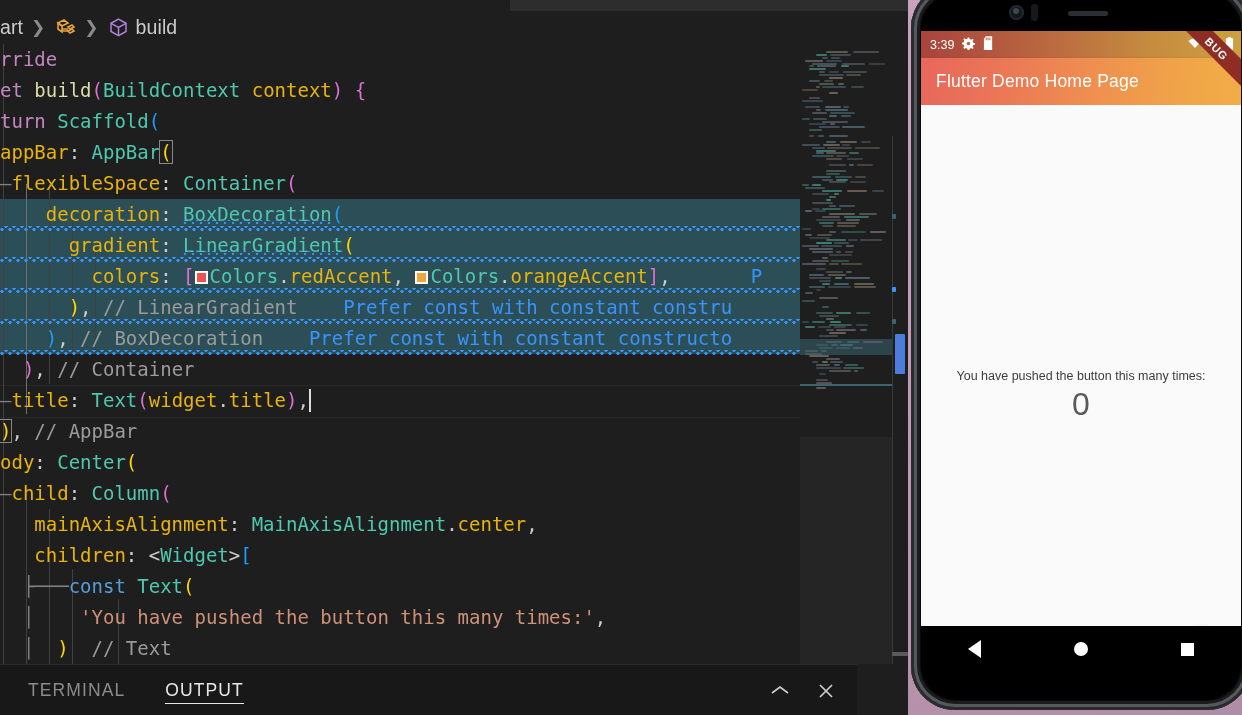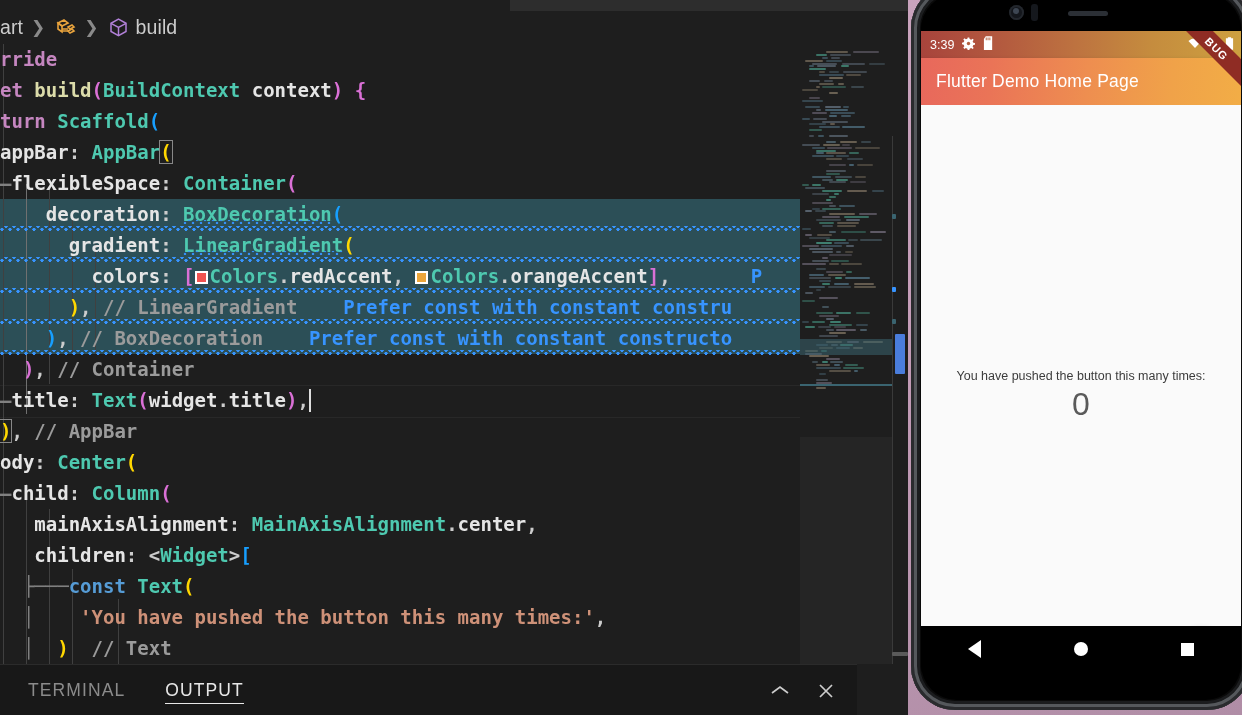--- a/index.html
+++ b/index.html
@@ -42,37 +42,36 @@
   
   .editor {
     position: absolute; left: 0; top: 44px; width: 800px; height: 620px;
     background: #1e1e1e; overflow: hidden;
   }
   .code {
     position: absolute; left: 0; top: 0; width: 800px;
     font-family: "DejaVu Sans Mono", "Liberation Mono", monospace;
     font-size: 19px; line-height: 31px;
     white-space: pre;
-    font-weight: bold;
   }
   .line { position: relative; height: 31px; padding-left: 0px; }
   .line.sel { background: #2c4f57; }
   .line.curr::after {
     content: ""; position: absolute; left: 0; right: 0; top: 0; height: 31px;
     border-top: 1px solid #282828; border-bottom: 1px solid #282828;
     pointer-events: none;
   }
   .ltxt { position: relative; z-index: 2; }
 
   
   .t-kw      { color: #c586c0; }   
   .t-kw2     { color: #569cd6; }   
   .t-fn      { color: #dcdcaa; }   
   .t-cls     { color: #4ec9b0; }   
-  .t-var     { color: #e5e5e5; }   
+  .t-var     { color: #eab308; }   
   .t-str     { color: #ce9178; }   
   .t-comg    { color: #9b9b9b; }   
   .t-punc    { color: #cccccc; }
   .t-b1      { color: #ffd700; }   
   .t-b2      { color: #da70d6; }   
   .t-b3      { color: #179fff; }   
   .t-hint    { color: #3794ff; }
   .bracket-match {
     outline: 1px solid #888; background: transparent;
   }

